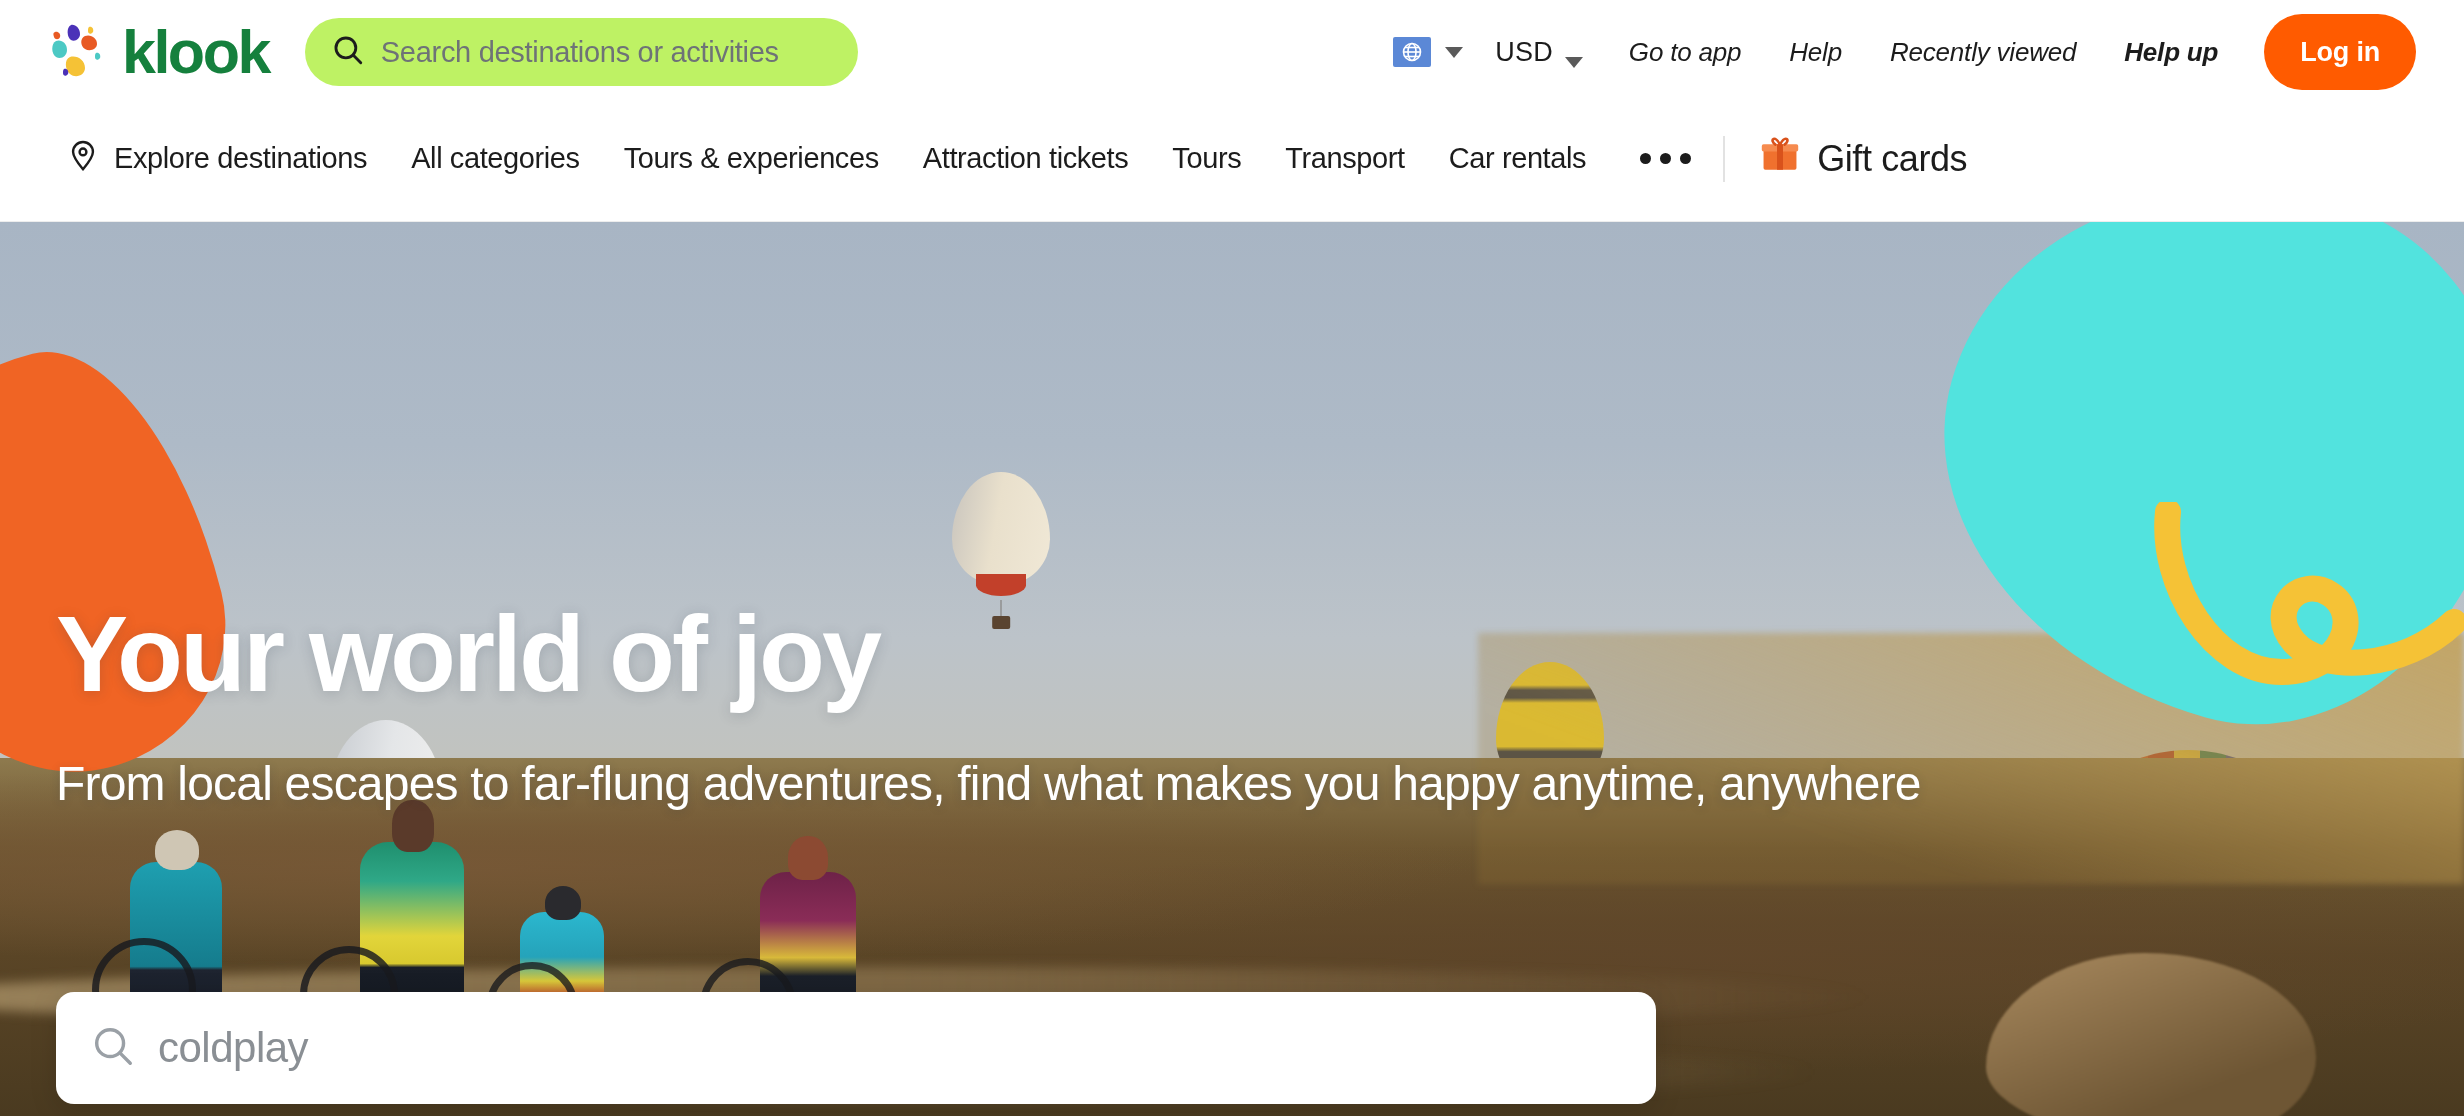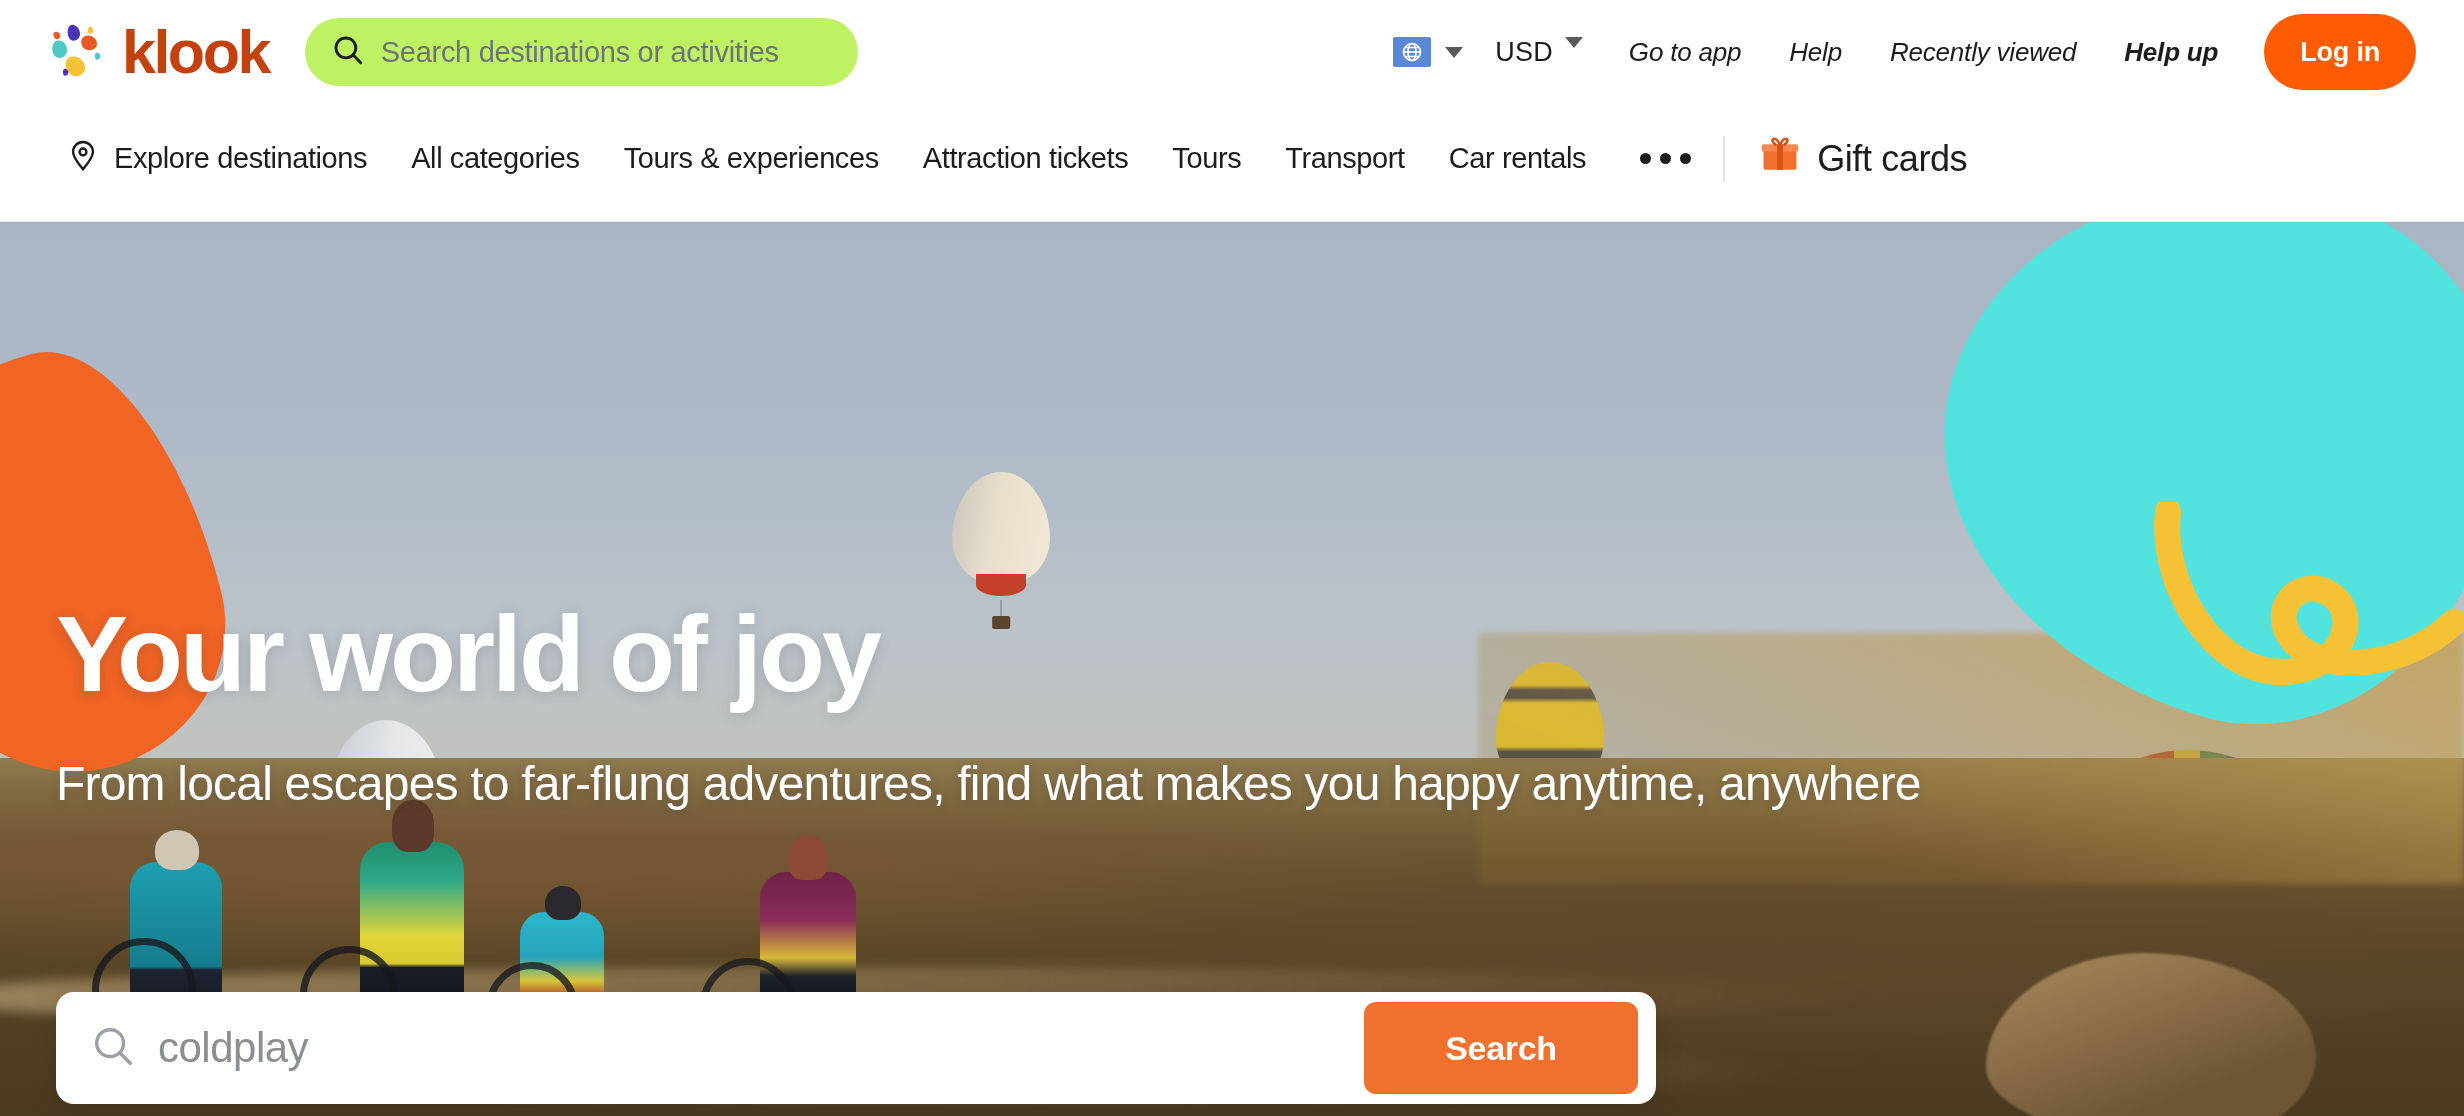--- a/index.html
+++ b/index.html
@@ -18,21 +18,21 @@
     padding: 0 48px 0 44px;
     background: #ffffff;
     position: relative;
     z-index: 30;
   }
 
   
   .logo-wrap { display: flex; align-items: center; gap: 12px; flex: 0 0 auto; }
   .logo-mark { width: 66px; height: 66px; position: relative; flex: 0 0 auto; }
   .logo-text {
-    font-size: 61px; font-weight: 700; color: #c2410c;
+    font-size: 61px; font-weight: 700; color: #15803d;
     letter-spacing: -2.5px; line-height: 1;
     font-family: "Liberation Sans", sans-serif;
   }
 
   
   .hdr-search {
     margin-left: 36px;
     width: 553px; height: 68px;
     background: #bef264;
     border-radius: 34px;
@@ -64,21 +64,21 @@
     background: #5B88D6;
     display: flex; align-items: center; justify-content: center;
     border-radius: 2px;
   }
   .caret {
     width: 0; height: 0;
     border-left: 9px solid transparent;
     border-right: 9px solid transparent;
     border-top: 11px solid #5A5A5A;
   }
-  .cur-box { display: flex; align-items: flex-start; gap: 12px; padding: 0 22px 0 22px; }
+  .cur-box { display: flex; align-items: flex-end; gap: 12px; padding: 0 22px 0 22px; }
   .cur-box .lbl { font-size: 27px; color: #1C1C1C; font-weight: 500; letter-spacing: 0.2px; }
 
   .login-btn {
     margin-left: 22px;
     background: #FF5B00;
     color: #ffffff;
     font-size: 27px; font-weight: 700;
     border: none;
     border-radius: 40px;
     padding: 0 36px;
@@ -406,15 +406,14 @@
   </div>
 
   <div class="hero-search">
     <span>
       <svg width="46" height="46" viewBox="0 0 24 24" fill="none" stroke="#9AA0A6" stroke-width="1.8">
         <circle cx="10.5" cy="10.5" r="7"></circle>
           <line x1="15.6" y1="15.6" x2="21" y2="21" stroke-linecap="round"></line>
       </svg>
     </span>
     <span class="val">coldplay</span>
-    <button class="hero-search-btn">Search</button>
   </div>
 </div>
 
 </body></html>

